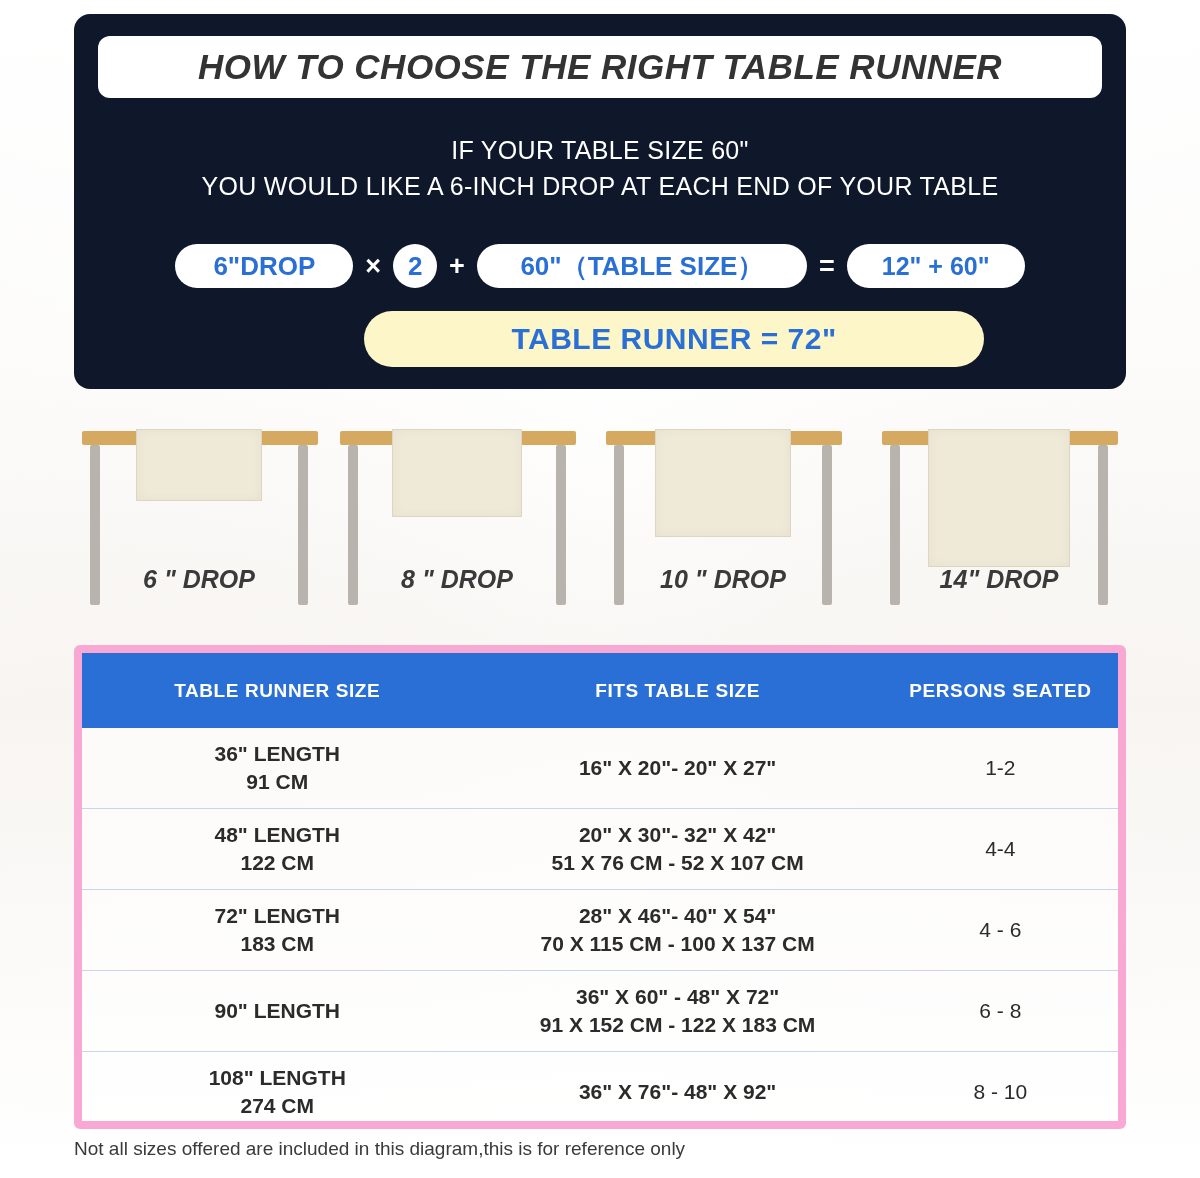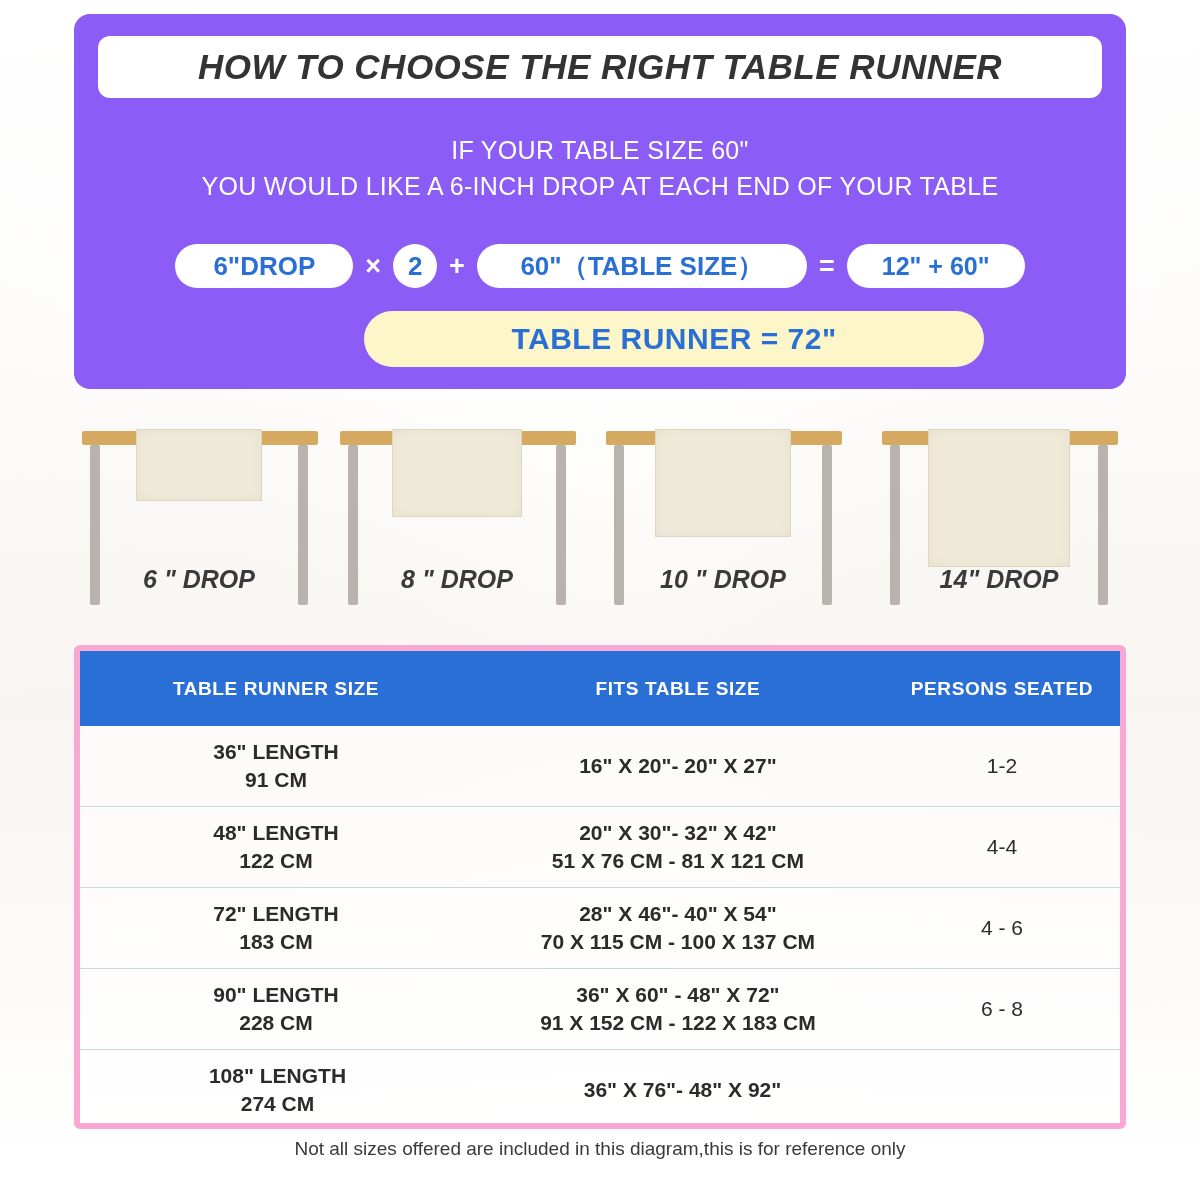--- a/index.html
+++ b/index.html
@@ -32,21 +32,21 @@
     height: 1178px;
   }
 
   
   .calc-panel {
     position: absolute;
     left: 74px;
     top: 14px;
     width: 1052px;
     height: 375px;
-    background: #8b5cf6;
+    background: #0f172a;
     border-radius: 16px;
   }
   .title-pill {
     position: absolute;
     left: 24px;
     top: 22px;
     width: 1004px;
     height: 62px;
     background: #ffffff;
     border-radius: 12px;
@@ -210,21 +210,21 @@
     color: #3a3a3a;
   }
 
   
   .size-table {
     position: absolute;
     left: 74px;
     top: 645px;
     width: 1052px;
     height: 484px;
-    border: 6px solid #f9a8d4;
+    border: 8px solid #f9a8d4;
     border-radius: 6px;
     background: rgba(255,255,255,0.55);
     box-sizing: border-box;
   }
   .thead {
     position: absolute;
     left: 0; top: 0;
     width: 100%;
     height: 75px;
     background: #2a6fd6;
@@ -267,21 +267,20 @@
   .cell .ln { display: block; }
   .cell.c1 { font-weight: bold; }
   .cell.c2 { font-weight: bold; }
   .cell.c3 { font-size: 21px; }
 
   .footnote {
     position: absolute;
     left: 74px;
     top: 1138px;
     width: 1052px;
-    text-align: center;
     font-size: 19px;
     color: #3a3a3a;
   }
 </style>
 </head>
 <body>
 
 <div class="bg-wash"></div>
 
 <div class="page">
@@ -364,55 +363,55 @@
       <div class="cell c3 col3">1-2</div>
     </div>
 
     <div class="trow r1">
       <div class="cell c1 col1">
         <span class="ln">48" LENGTH</span>
         <span class="ln">122 CM</span>
       </div>
       <div class="cell c2 col2">
         <span class="ln">20" X 30"- 32" X 42"</span>
-        <span class="ln">51 X 76 CM - 81 X 121 CM</span>
+        <span class="ln">51 X 76 CM - 52 X 107 CM</span>
       </div>
       <div class="cell c3 col3">4-4</div>
     </div>
 
     <div class="trow r2">
       <div class="cell c1 col1">
         <span class="ln">72" LENGTH</span>
         <span class="ln">183 CM</span>
       </div>
       <div class="cell c2 col2">
         <span class="ln">28" X 46"- 40" X 54"</span>
         <span class="ln">70 X 115 CM - 100 X 137 CM</span>
       </div>
       <div class="cell c3 col3">4 - 6</div>
     </div>
 
     <div class="trow r3">
       <div class="cell c1 col1">
         <span class="ln">90" LENGTH</span>
-        <span class="ln">228 CM</span>
       </div>
       <div class="cell c2 col2">
         <span class="ln">36" X 60" - 48" X 72"</span>
         <span class="ln">91 X 152 CM - 122 X 183 CM</span>
       </div>
       <div class="cell c3 col3">6 - 8</div>
     </div>
 
     <div class="trow r4">
       <div class="cell c1 col1">
         <span class="ln">108" LENGTH</span>
         <span class="ln">274 CM</span>
       </div>
       <div class="cell c2 col2">
         <span class="ln">36" X 76"- 48" X 92"</span>
       </div>
+      <div class="cell c3 col3">8 - 10</div>
     </div>
   </div>
 
   <div class="footnote">Not all sizes offered are included in this diagram,this is for reference only</div>
 
 </div>
 
 </body></html>

